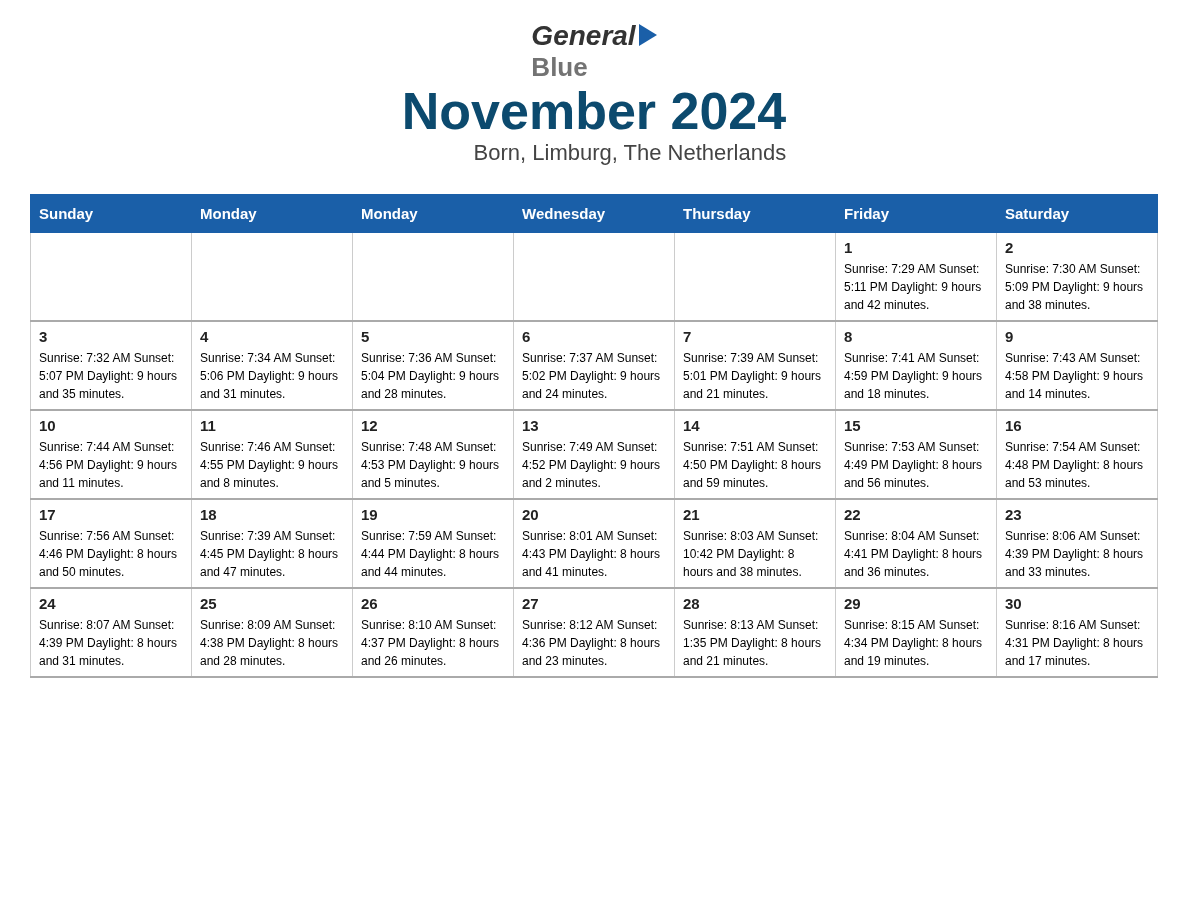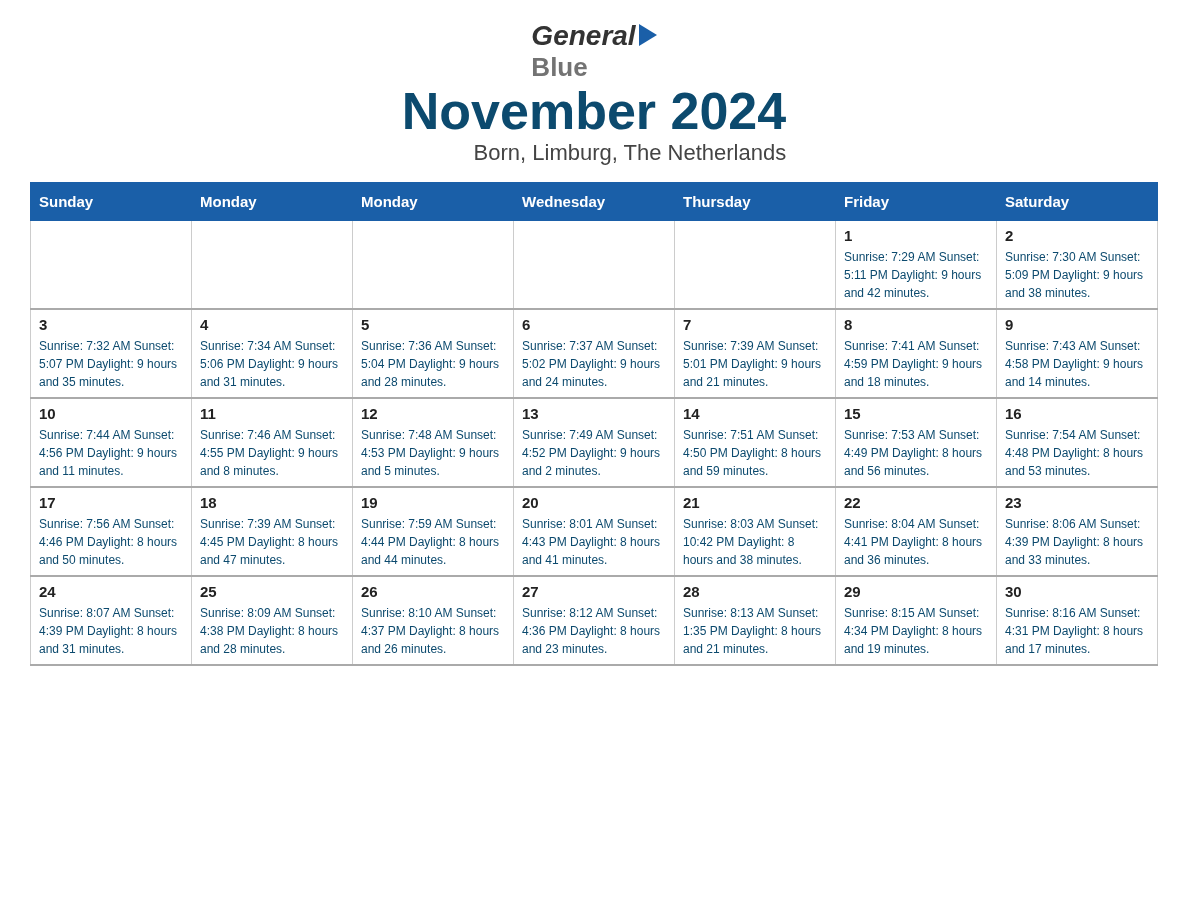--- a/index.html
+++ b/index.html
@@ -32,21 +32,21 @@
       color: #0c4a6e;
       line-height: 1.1;
     }
     .subtitle {
       font-size: 22px;
       color: #444;
     }
     .calendar {
       width: 100%;
       border-collapse: collapse;
-      margin-top: 16px;
+      margin-top: 28px;
     }
     .calendar th {
       background-color: #1a5fa8;
       color: #fff;
       font-size: 15px;
       font-weight: bold;
       padding: 10px 8px;
       text-align: left;
       border: 1px solid #1a5fa8;
     }
@@ -65,21 +65,21 @@
     }
     .day-number {
       font-size: 15px;
       font-weight: bold;
       color: #222;
       display: block;
       margin-bottom: 4px;
     }
     .day-info {
       font-size: 12px;
-      color: #0c4a6e;
+      color: #000000;
       line-height: 1.5;
     }
     .empty-cell {
       background: #f8f8f8;
     }
     .calendar thead tr {
       border-bottom: none;
     }
     .logo-general {
       font-size: 26px;

